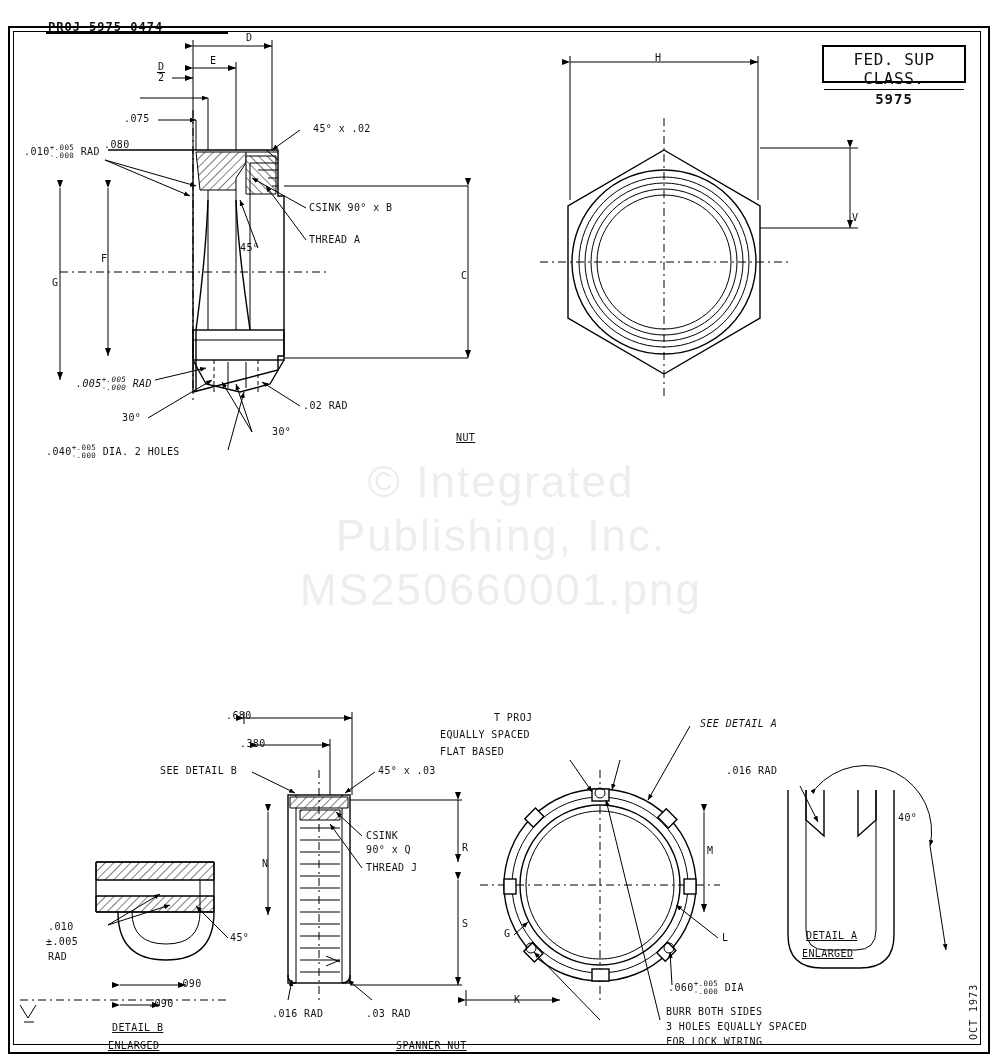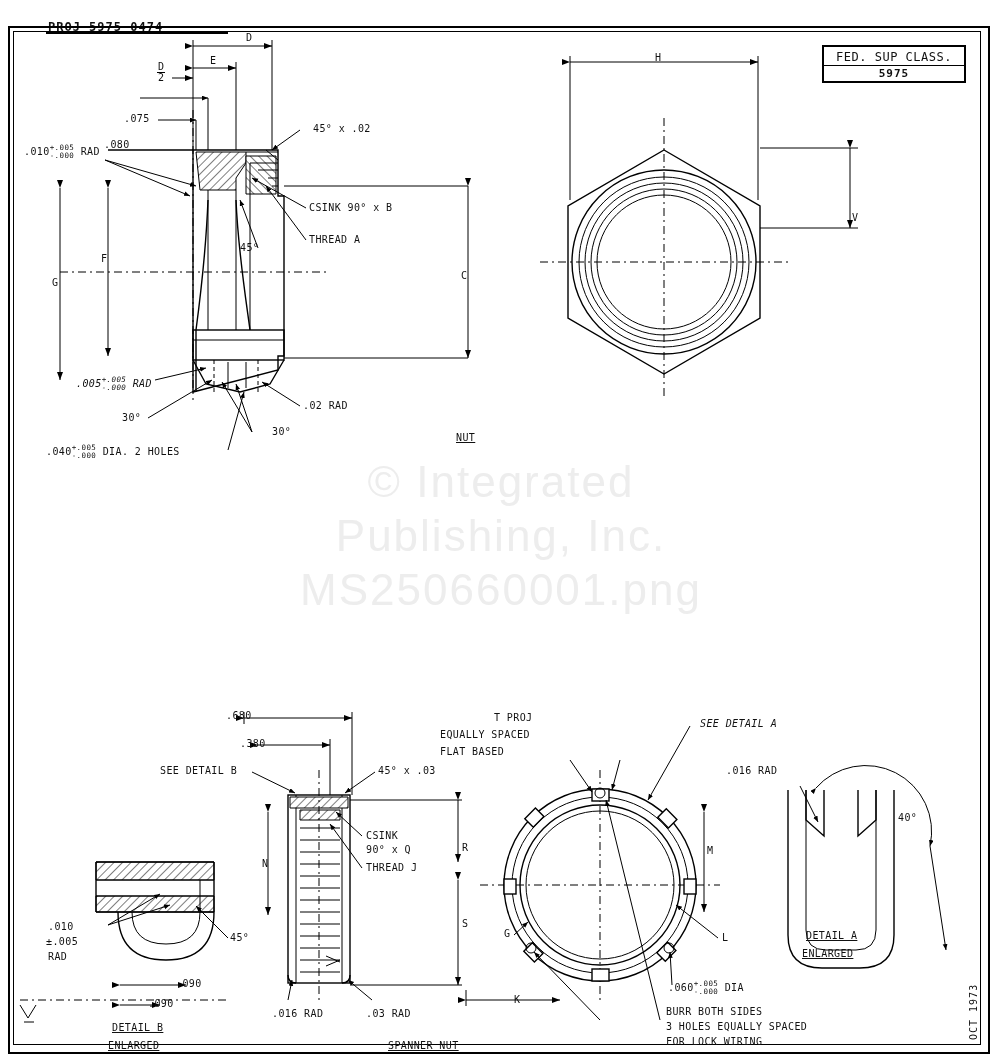--- a/index.html
+++ b/index.html
@@ -3,22 +3,22 @@
 <meta charset="utf-8">
 <style>
   html,body{margin:0;padding:0;background:#ffffff;}
   body{width:1002px;height:1060px;position:relative;font-family:"Liberation Sans",sans-serif;color:#111;overflow:hidden;}
   .sheet{position:absolute;left:0;top:0;width:1002px;height:1060px;}
   .border-outer{position:absolute;left:8px;top:26px;width:978px;height:1024px;border:2px solid #000;}
   .border-inner{position:absolute;left:13px;top:31px;width:966px;height:1012px;border:1px solid #000;}
   .proj{position:absolute;left:48px;top:20px;font-family:"DejaVu Sans Mono",monospace;font-size:12px;font-weight:bold;letter-spacing:1px;}
   .proj-line{position:absolute;left:46px;top:17px;width:182px;height:15px;border-bottom:2px solid #000;}
   .fed-box{position:absolute;left:822px;top:45px;width:140px;height:34px;border:2px solid #000;text-align:center;}
-  .fed-box .l1{font-family:"DejaVu Sans Mono",monospace;font-size:12px;margin-top:3px;letter-spacing:.5px;}
-  .fed-box .l2{font-family:"DejaVu Sans Mono",monospace;font-size:11px;font-weight:bold;letter-spacing:1px;}
+  .fed-box .l1{font-family:"DejaVu Sans Mono",monospace;font-size:16px;margin-top:3px;letter-spacing:.5px;}
+  .fed-box .l2{font-family:"DejaVu Sans Mono",monospace;font-size:14px;font-weight:bold;letter-spacing:1px;}
   .fed-box .sep{width:100%;height:1px;background:#000;margin:1px 0;}
   .lbl{position:absolute;font-family:"DejaVu Sans Mono",monospace;font-size:10px;letter-spacing:.4px;white-space:nowrap;color:#111;}
   .lbl.u{text-decoration:underline;}
   .frac{display:inline-block;text-align:center;line-height:1;vertical-align:middle;}
   .frac .n{display:block;border-bottom:1px solid #000;padding:0 1px;}
   .frac .d{display:block;padding:0 1px;}
   .tol{display:inline-block;font-size:7.5px;line-height:8px;text-align:left;vertical-align:middle;}
   .vert{position:absolute;font-family:"DejaVu Sans Mono",monospace;font-size:10px;letter-spacing:1px;transform:rotate(-90deg);transform-origin:left top;white-space:nowrap;}
   .wm{position:absolute;left:0;top:455px;width:1002px;text-align:center;color:#ededed;font-family:"Liberation Sans",sans-serif;font-size:44px;line-height:54px;letter-spacing:2px;pointer-events:none;}
   svg{position:absolute;left:0;top:0;}
@@ -353,21 +353,21 @@
   <div class="lbl" style="left:707px;top:845px;">M</div>
   <div class="lbl" style="left:722px;top:932px;">L</div>
   <div class="lbl" style="left:514px;top:994px;">K</div>
   <div class="lbl" style="left:504px;top:928px;">G</div>
   <div class="lbl" style="left:668px;top:980px;">
     <span>.060</span><span class="tol"><span>+.005</span><br><span>-.000</span></span> <span>DIA</span>
   </div>
   <div class="lbl" style="left:666px;top:1006px;">BURR BOTH SIDES</div>
   <div class="lbl" style="left:666px;top:1021px;">3 HOLES EQUALLY SPACED</div>
   <div class="lbl" style="left:666px;top:1036px;">FOR LOCK WIRING</div>
-  <div class="lbl u" style="left:388px;top:1040px;">SPANNER NUT</div>
+  <div class="lbl u" style="left:396px;top:1040px;">SPANNER NUT</div>
 
   <div class="lbl" style="left:726px;top:765px;">.016 RAD</div>
   <div class="lbl" style="left:898px;top:812px;">40°</div>
   <div class="lbl u" style="left:806px;top:930px;">DETAIL A</div>
   <div class="lbl u" style="left:802px;top:948px;">ENLARGED</div>
 
   <div class="lbl" style="left:48px;top:921px;">.010</div>
   <div class="lbl" style="left:46px;top:936px;">±.005</div>
   <div class="lbl" style="left:48px;top:951px;">RAD</div>
   <div class="lbl" style="left:230px;top:932px;">45°</div>

